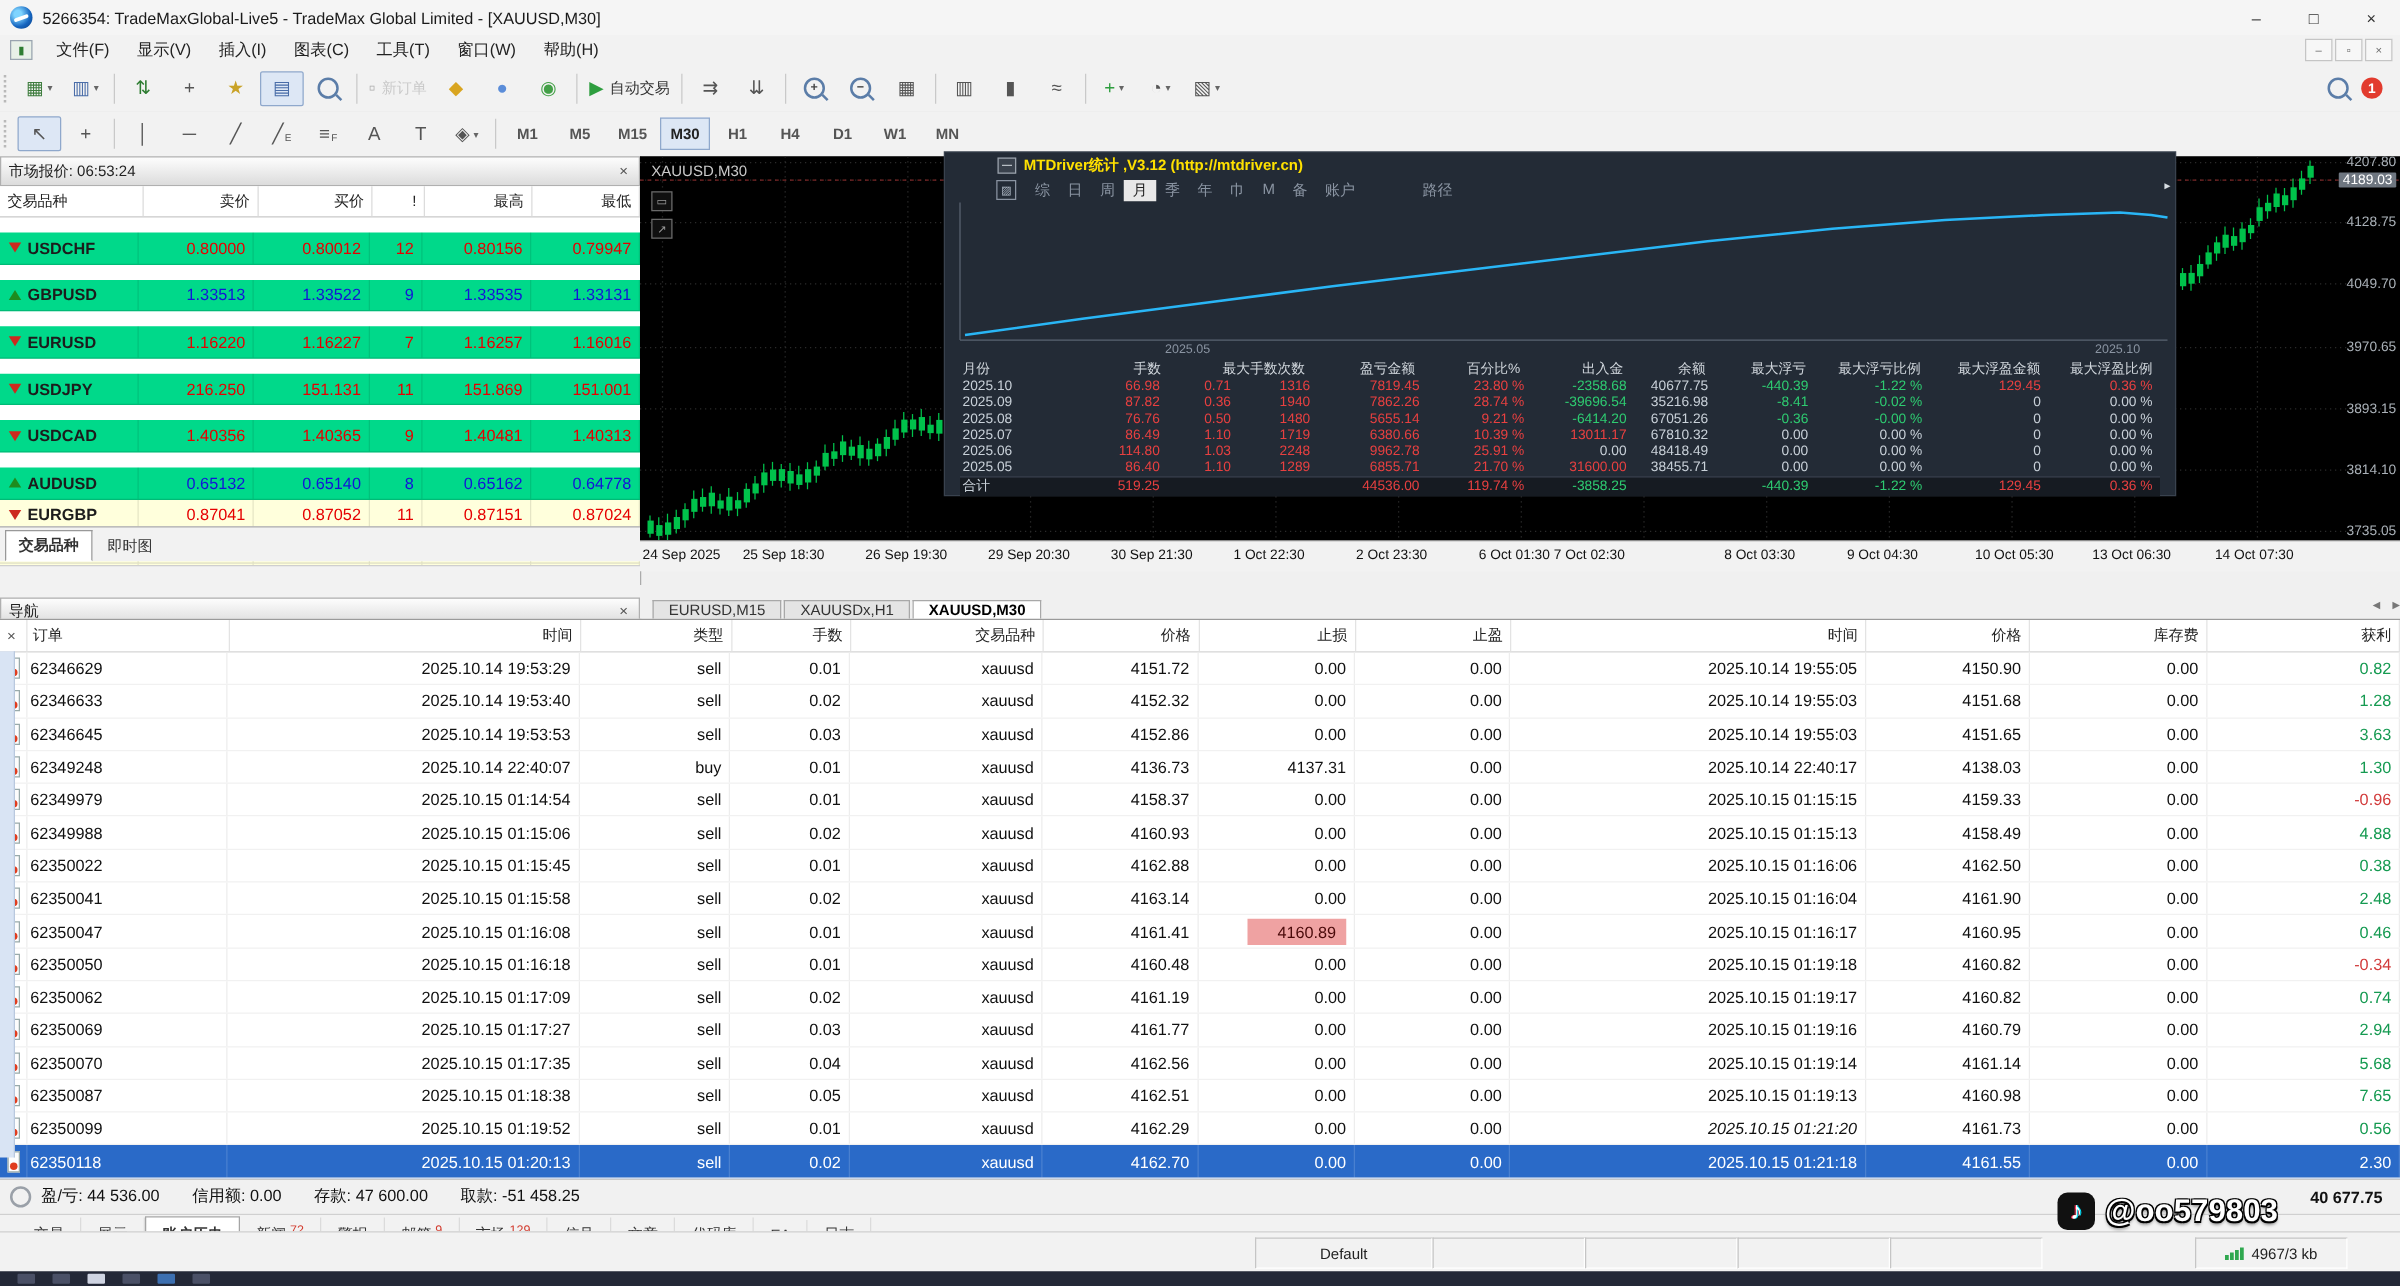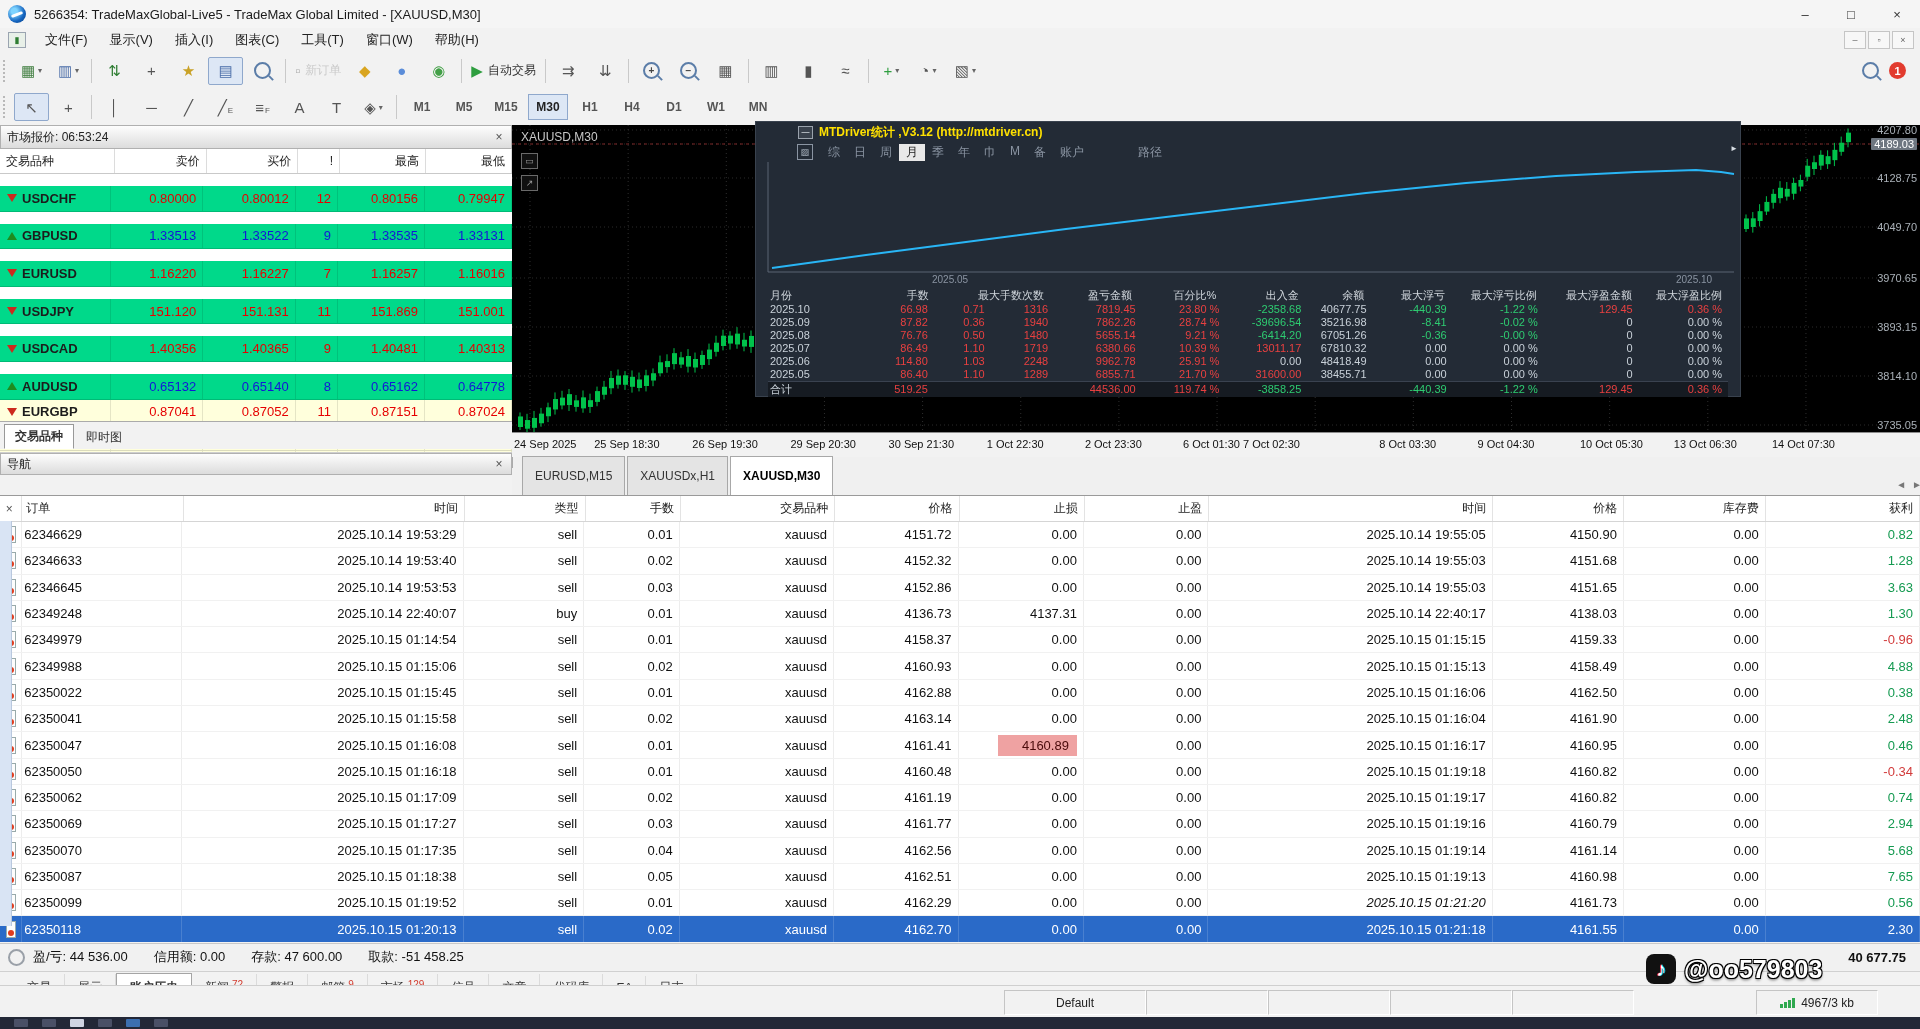--- a/index.html
+++ b/index.html
@@ -69,36 +69,36 @@
   .arrow-down{width:0;height:0;border-left:5px solid transparent;border-right:5px solid transparent;
             border-top:8px solid #cc2a1e;margin:0 5px 0 7px;}
   .mw-sym{font-weight:bold;color:#1c1c1c;}
   .mini-tabs{position:absolute;left:0;bottom:0;width:100%;height:27px;background:#F2F2F2;
              border-top:1px solid #ABABAB;display:flex;align-items:flex-end;padding-left:4px;}
   .mini-tab{font-size:12px;padding:3px 10px;margin-right:2px;color:#333;}
   .mini-tab.active{background:#fff;border:1px solid #999;border-bottom-color:#fff;font-weight:bold;}
   
   #navigator{position:absolute;left:0;top:452px;width:512px;height:42px;background:#F2F2F2;
              border-right:1px solid #ABABAB;border-top:1px solid #cfcfcf;}
-  #navigator .panel-title{height:20px;}
+  #navigator .panel-title{height:20px;margin-top:25px;}
   .nav-tabs{display:flex;padding:2px 0 0 4px;}
   
   #chart{position:absolute;left:512px;top:125px;width:1408px;height:307px;background:#000;overflow:hidden;}
   #chart svg{position:absolute;left:0;top:0;}
   .chart-symbol{position:absolute;left:9px;top:5px;color:#c9c9c9;font-size:12px;}
   .chart-mini-icon{position:absolute;left:9px;width:15px;height:14px;border:1px solid #6a6a6a;
                    color:#9a9a9a;font-size:9px;display:flex;align-items:center;justify-content:center;background:#101010;}
   .price-label{position:absolute;right:3px;width:70px;text-align:right;font-size:11px;color:#A9B0B7;}
   .price-label.current{background:#6E7680;color:#fff;padding:0 3px;border-radius:1px;width:auto;}
   #timebar{position:absolute;left:512px;top:432px;width:1408px;height:24px;background:#F2F2F2;
            border-top:1px solid #8C8C8C;overflow:hidden;}
   .time-label{position:absolute;top:5px;font-size:11px;color:#111;white-space:nowrap;}
   #tabstrip{position:absolute;left:512px;top:468px;width:1408px;height:27px;background:#F0F0F0;
             display:flex;align-items:flex-end;padding-left:10px;}
-  .chart-tab{font-size:12px;padding:12px 12px;margin-right:2px;border:1px solid #A8A8A8;
+  .chart-tab{font-size:12px;padding:0 12px;margin-right:2px;border:1px solid #A8A8A8;
              background:#E4E4E4;color:#333;border-bottom:none;}
   .chart-tab.active{background:#fff;font-weight:bold;color:#000;}
   .tab-scroll{margin-left:auto;margin-right:8px;font-size:10px;color:#777;display:flex;gap:6px;padding-bottom:5px;}
   
   #mtdriver{position:absolute;left:756px;top:122px;width:984px;height:274px;background:#232B36;
             box-shadow:0 0 0 1px #39424e;font-size:11px;}
   .mtd-title{height:20px;display:flex;align-items:center;color:#FFE100;font-size:12px;font-weight:bold;}
   .mtd-minbox{width:13px;height:11px;border:1px solid #9aa2ac;background:#39414c;color:#d0d6dc;
               font-size:8px;line-height:9px;text-align:center;margin:0 6px 0 42px;}
   .mtd-toolbar{height:20px;display:flex;align-items:center;color:#8A94A2;font-size:12px;}
@@ -376,21 +376,21 @@
           <div class="c num-r" style="width: 92px; color: rgb(230, 0, 0);">1.16227</div>
           <div class="c num-r" style="width: 38px; color: rgb(230, 0, 0);">7</div>
           <div class="c num-r" style="width: 86px; color: rgb(230, 0, 0);">1.16257</div>
           <div class="c num-r" style="width: 86px; color: rgb(230, 0, 0);">1.16016</div>
         </div>
         <div class="mw-row green">
           <div class="c" style="width: 118px;">
             <span class="arrow-down"></span>
             <span class="mw-sym">USDJPY</span>
           </div>
-          <div class="c num-r" style="width: 92px; color: rgb(230, 0, 0);">151.120</div>
+          <div class="c num-r" style="width: 92px; color: rgb(230, 0, 0);">216.250</div>
           <div class="c num-r" style="width: 92px; color: rgb(230, 0, 0);">151.131</div>
           <div class="c num-r" style="width: 38px; color: rgb(230, 0, 0);">11</div>
           <div class="c num-r" style="width: 86px; color: rgb(230, 0, 0);">151.869</div>
           <div class="c num-r" style="width: 86px; color: rgb(230, 0, 0);">151.001</div>
         </div>
         <div class="mw-row green">
           <div class="c" style="width: 118px;">
             <span class="arrow-down"></span>
             <span class="mw-sym">USDCAD</span>
           </div>

